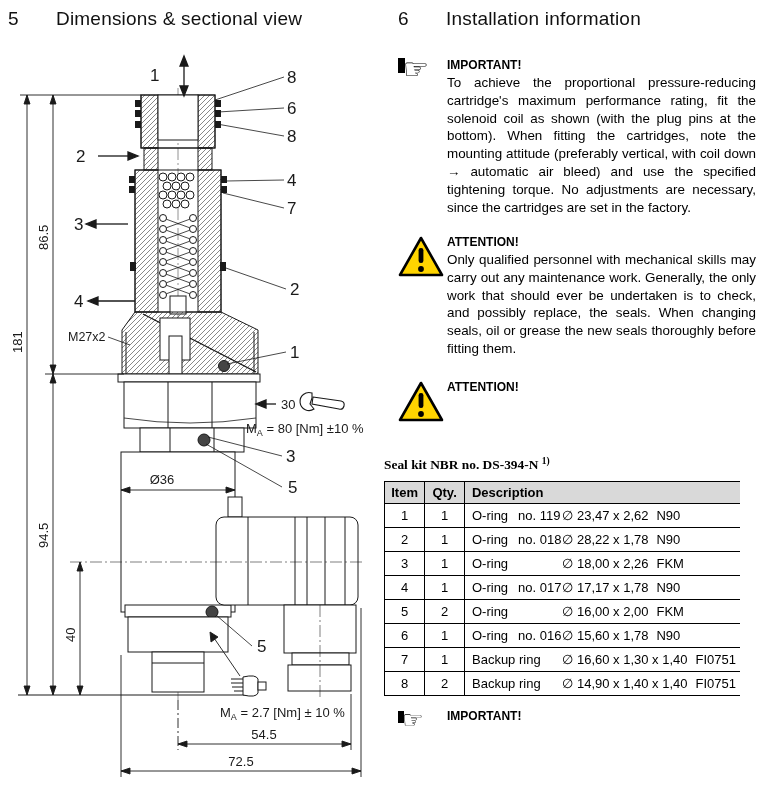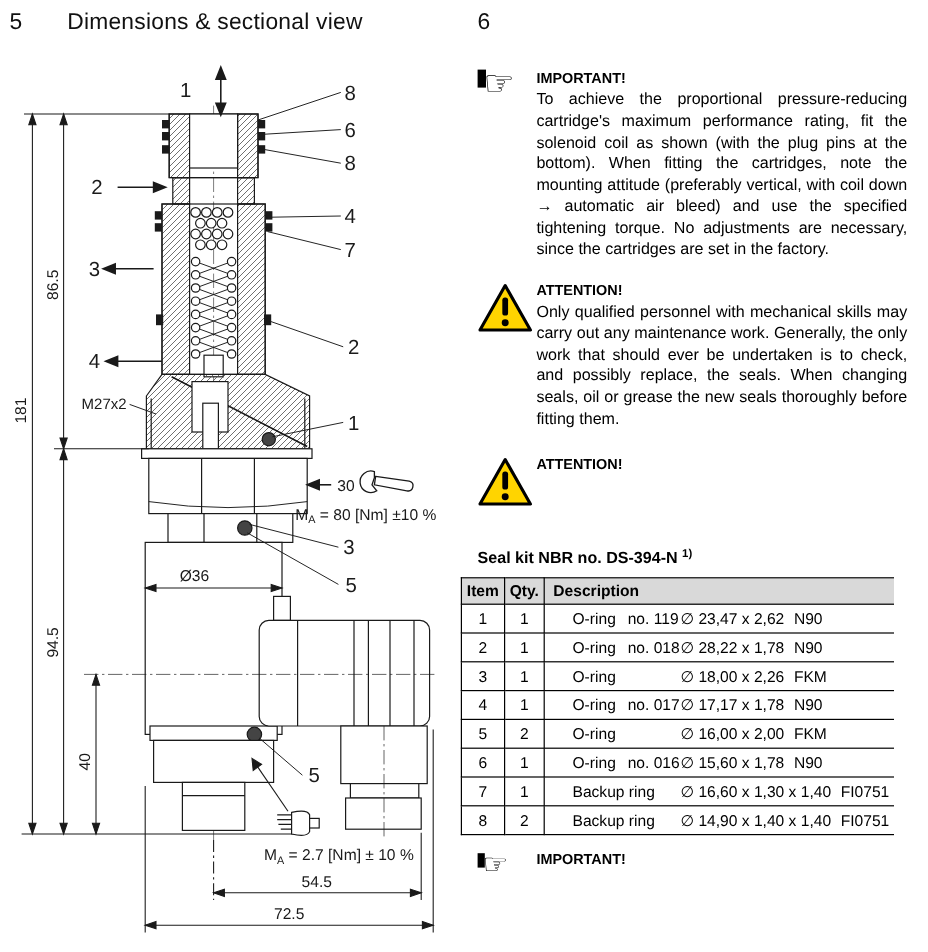--- a/index.html
+++ b/index.html
@@ -16,31 +16,31 @@
   .note{position:absolute;left:398px;width:358px;display:flex;}
   .note-icon{width:49px;flex:none;padding-top:1px;}
   .note-body{flex:1;}
   .note-title{font-weight:bold;font-size:12px;line-height:17px;}
   .note-text{font-size:13.4px;line-height:17.8px;text-align:justify;}
   .hand-glyph{font-family:"DejaVu Sans", sans-serif;font-size:29px;line-height:22px;display:inline-block;}
   .cuff{display:inline-block;width:7px;height:15px;background:#000;vertical-align:6px;margin-right:-2px;}
   .hand-glyph.small{font-size:24px;}
   .cuff.small{width:6px;height:12px;vertical-align:5px;}
 
-  #sealkit-title{position:absolute;left:398px;top:456px;font-size:13.4px;font-weight:bold;}
+  #sealkit-title{position:absolute;left:384px;top:456px;font-size:13.4px;font-weight:bold;font-family:Liberation Serif, serif;}
   sup{font-size:9.5px;vertical-align:super;}
 
   
   #seal-table{position:absolute;left:384px;top:481px;width:356px;border-collapse:collapse;
     font-size:13px;}
   #seal-table th,#seal-table td{border:1px solid #000;padding:0 4px;}
   #seal-table th{background:#d9d9d9;font-weight:bold;height:21px;text-align:center;}
   #seal-table th.desc-h{text-align:left;padding-left:7px;}
   #seal-table td{height:23px;text-align:center;}
-  #seal-table td.desc{text-align:left;padding-left:23px;}
+  #seal-table td.desc{text-align:left;padding-left:7px;}
   #seal-table col.c-item{width:50px;}
   #seal-table col.c-qty{width:54px;}
   #seal-table td.no-right,#seal-table th.no-right{border-right:none;}
   .desc-flex{display:flex;align-items:center;white-space:nowrap;}
   .d-l{display:flex;width:90px;flex:none;}
   .d-name{min-width:46px;}
   .d-size{min-width:84px;}
   .d-mat{padding-left:8px;}
 
   
@@ -57,20 +57,21 @@
 </style>
 </head>
 <body>
 
 <div id="h-left" class="heading">
   <span class="num">5</span>
   <span>Dimensions &amp; sectional view</span>
 </div>
 <div id="h-right" class="heading">
   <span class="num">6</span>
+  <span>Installation information</span>
 </div>
 
 <svg width="390" height="793" viewBox="0 0 390 793" style="position:absolute;left:0;top:0">
   <defs>
     <pattern id="hatch" patternUnits="userSpaceOnUse" width="5" height="5">
       <path d="M0,5 L5,0" stroke="#555" stroke-width="0.7"></path>
     </pattern>
   </defs>
 
   <line x1="178" y1="88" x2="178" y2="700" stroke="#777" stroke-width="0.8" stroke-dasharray="12 3 2 3"></line>

